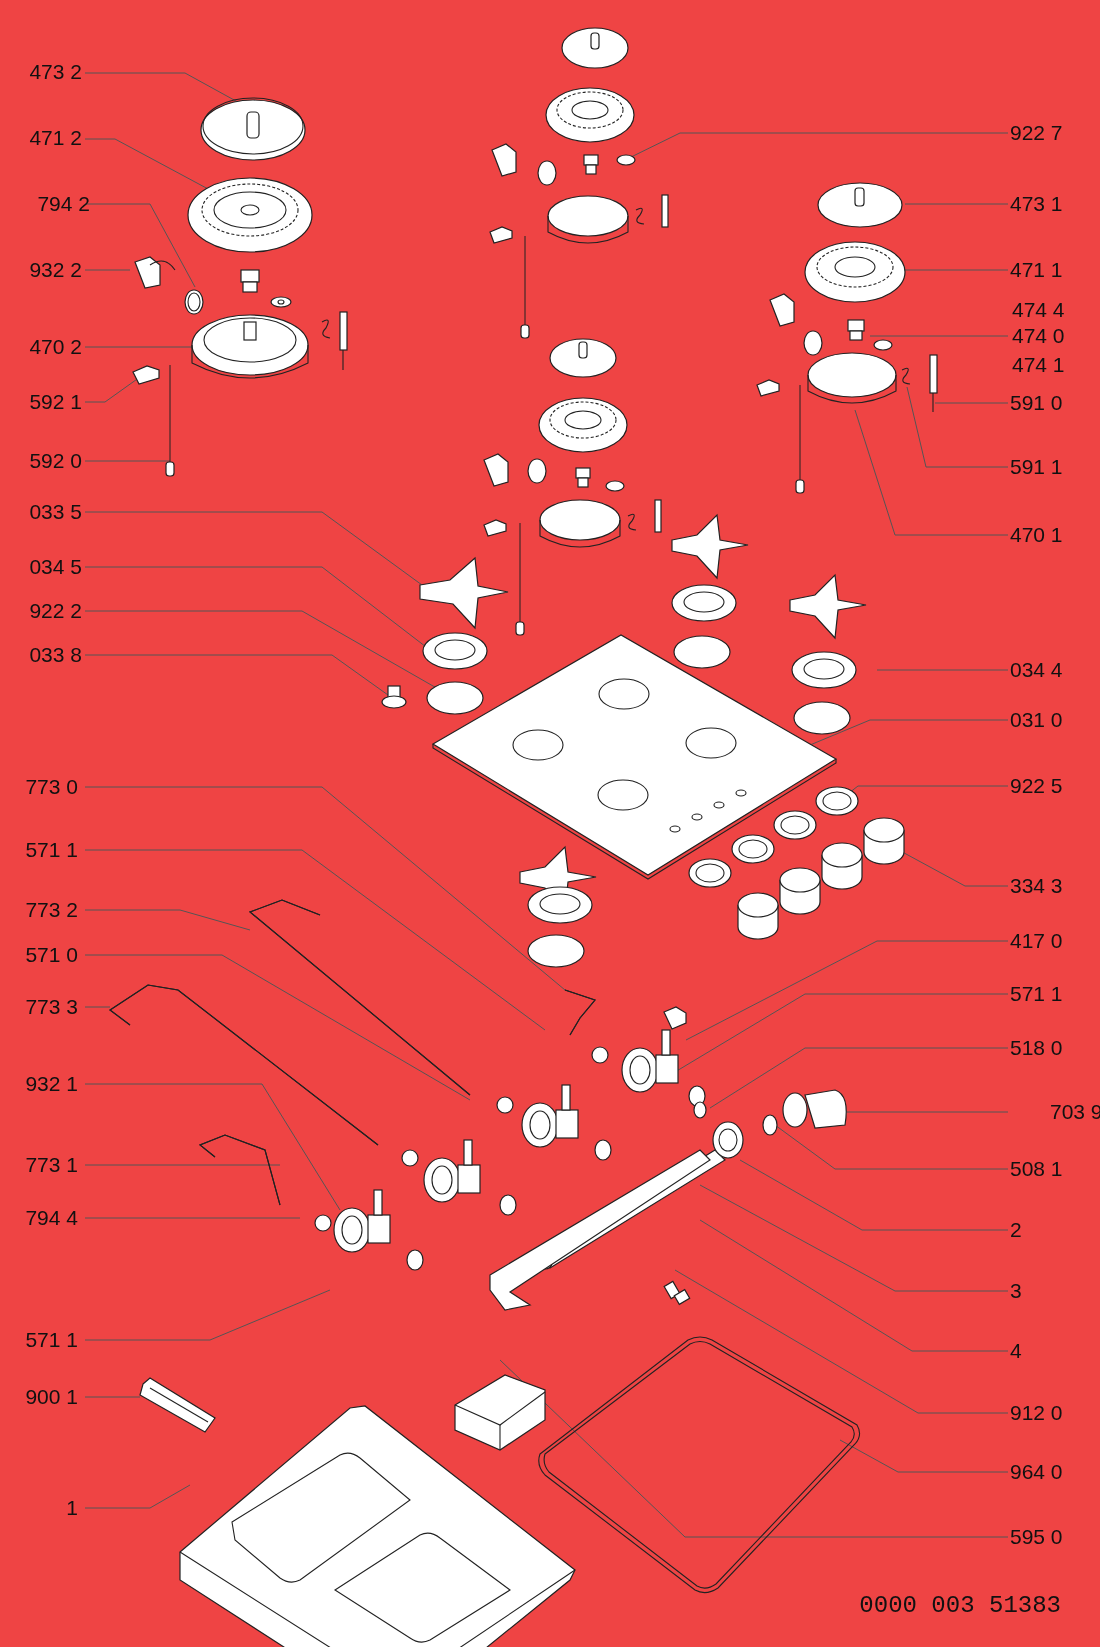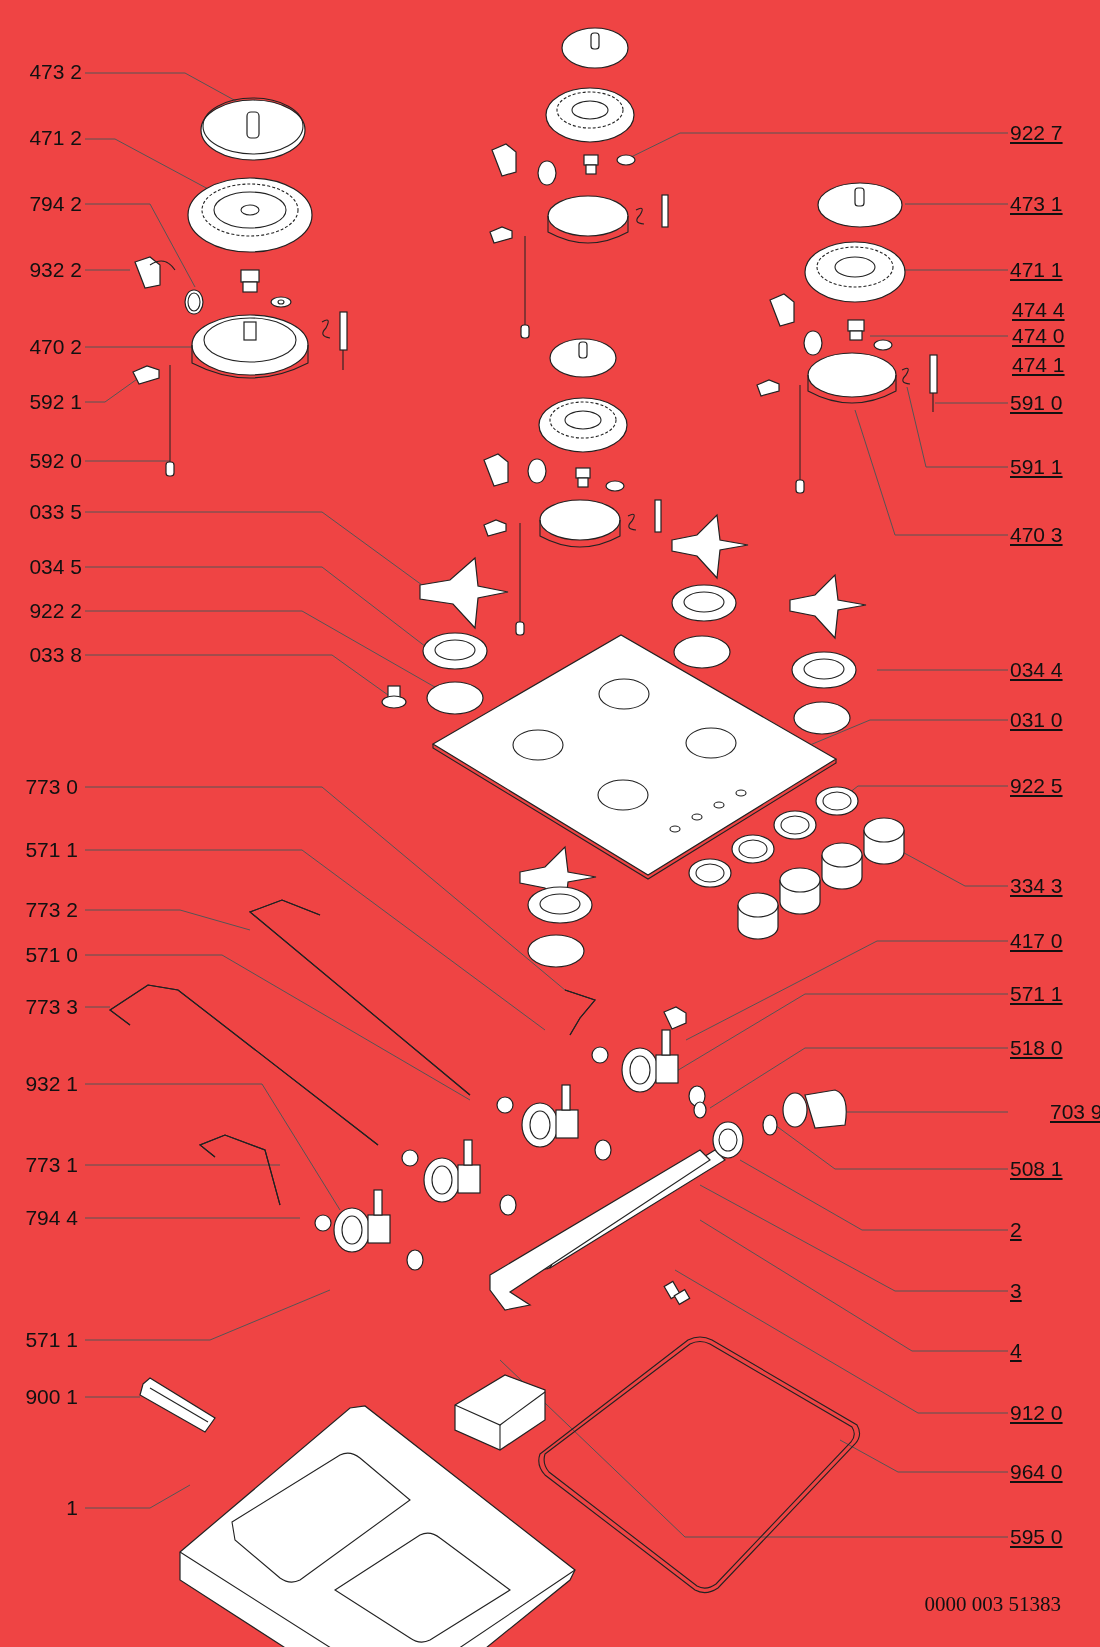--- a/index.html
+++ b/index.html
@@ -1,21 +1,21 @@
 <!DOCTYPE html>
 <html><head>
 <meta charset="utf-8">
 <style>
   html,body{margin:0;padding:0;background:#fff;}
   #stage{position:relative;width:1100px;height:1647px;background:#ef4444;overflow:hidden;padding-left:13px;}
   svg#art{position:absolute;left:0;top:0;width:1100px;height:1647px;}
   .lbl{position:absolute;font-family:"Liberation Sans",sans-serif;font-size:21px;color:#111;white-space:nowrap;line-height:24px;}
   .lbl.l{text-align:right;width:80px;}
-  .lbl.r{text-align:left;text-decoration:underline;}
-  .ref{position:absolute;font-family:Liberation Serif, serif;font-size:21px;color:#111;right:52px;top:1502px;}
+  .lbl.r{text-align:left;}
+  .ref{position:absolute;font-family:Liberation Mono, monospace;font-size:24px;color:#111;right:52px;top:1502px;}
   svg .p{fill:#fff;stroke:#222;stroke-width:1.2;}
   svg .pl{fill:none;stroke:#222;stroke-width:1.1;}
   svg .ld{fill:none;stroke:#555;stroke-width:1;}
   svg .dk{fill:#444;stroke:#222;stroke-width:1;}
 </style>
 </head>
 <body>
 
 <div id="stage">
   <svg id="art" viewBox="0 0 1100 1647">
@@ -362,21 +362,21 @@
       <path class="p" d="M180,1552 L350,1408 L365,1406 L575,1570 L570,1580 L397,1720 L180,1580 Z"></path>
       <path class="pl" d="M180,1552 L397,1690 L575,1570"></path>
       <path class="pl" d="M397,1690 L397,1720"></path>
       <path class="pl" d="M232,1522 L340,1455 Q350,1450 360,1458 L410,1500 L300,1580 Q290,1585 280,1578 L235,1540 Z"></path>
       <path class="pl" d="M335,1590 L420,1535 Q430,1530 440,1538 L510,1590 L430,1640 Q420,1645 410,1638 Z"></path>
     </g>
   </svg>
 
   <div class="lbl l" style="left:2px;top:60px">473 2</div>
   <div class="lbl l" style="left:2px;top:126px">471 2</div>
-  <div class="lbl l" style="left:2px;top:192px">794 2</div>
+  <div class="lbl l" style="left:10px;top:192px">794 2</div>
   <div class="lbl l" style="left:2px;top:258px">932 2</div>
   <div class="lbl l" style="left:2px;top:335px">470 2</div>
   <div class="lbl l" style="left:2px;top:390px">592 1</div>
   <div class="lbl l" style="left:2px;top:449px">592 0</div>
   <div class="lbl l" style="left:2px;top:500px">033 5</div>
   <div class="lbl l" style="left:2px;top:555px">034 5</div>
   <div class="lbl l" style="left:2px;top:599px">922 2</div>
   <div class="lbl l" style="left:2px;top:643px">033 8</div>
   <div class="lbl l" style="left:-2px;top:775px">773 0</div>
   <div class="lbl l" style="left:-2px;top:838px">571 1</div>
@@ -391,21 +391,21 @@
   <div class="lbl l" style="left:-2px;top:1496px">1</div>
 
   <div class="lbl r" style="left:1010px;top:121px">922 7</div>
   <div class="lbl r" style="left:1010px;top:192px">473 1</div>
   <div class="lbl r" style="left:1010px;top:258px">471 1</div>
   <div class="lbl r" style="left:1012px;top:298px">474 4</div>
   <div class="lbl r" style="left:1012px;top:324px">474 0</div>
   <div class="lbl r" style="left:1012px;top:353px">474 1</div>
   <div class="lbl r" style="left:1010px;top:391px">591 0</div>
   <div class="lbl r" style="left:1010px;top:455px">591 1</div>
-  <div class="lbl r" style="left:1010px;top:523px">470 3</div>
+  <div class="lbl r" style="left:1010px;top:523px">470 1</div>
   <div class="lbl r" style="left:1010px;top:658px">034 4</div>
   <div class="lbl r" style="left:1010px;top:708px">031 0</div>
   <div class="lbl r" style="left:1010px;top:774px">922 5</div>
   <div class="lbl r" style="left:1010px;top:874px">334 3</div>
   <div class="lbl r" style="left:1010px;top:929px">417 0</div>
   <div class="lbl r" style="left:1010px;top:982px">571 1</div>
   <div class="lbl r" style="left:1010px;top:1036px">518 0</div>
   <div class="lbl r" style="left:1050px;top:1100px">703 9</div>
   <div class="lbl r" style="left:1010px;top:1157px">508 1</div>
   <div class="lbl r" style="left:1010px;top:1218px">2</div>

